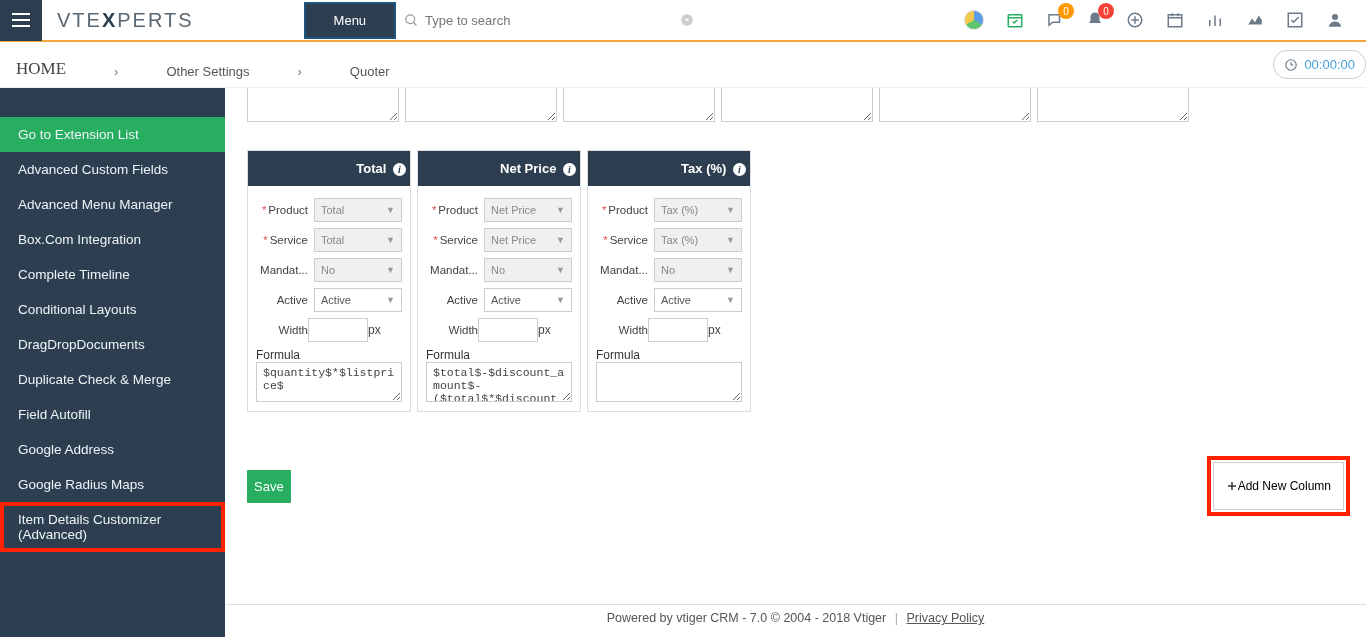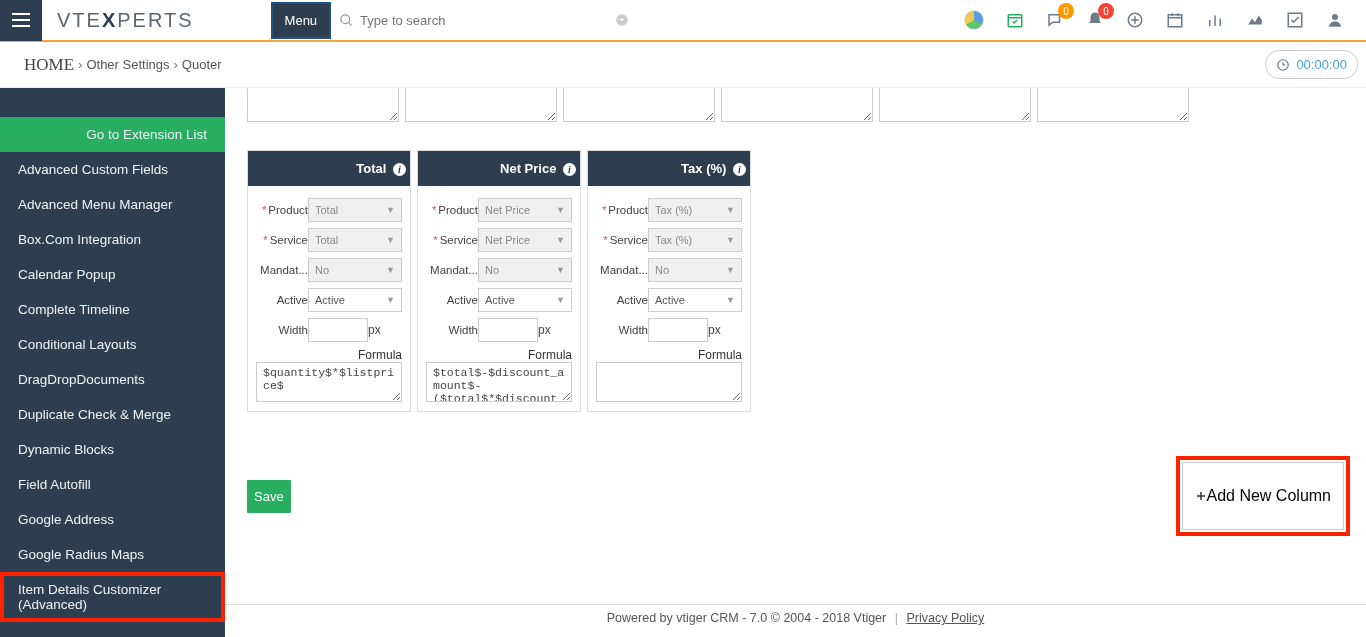--- a/index.html
+++ b/index.html
@@ -7,73 +7,73 @@
 
 
 .topbar { height: 42px; display: flex; align-items: center; border-bottom: 2px solid #f4a63b; }
 .hamburger { width: 42px; height: 42px; background: #2c3e50; display: flex; align-items: center; justify-content: center; }
 .hamburger-icon { width: 18px; height: 2px; background: #fff; position: relative; }
 .hamburger-icon::before, .hamburger-icon::after { content:''; position:absolute; left:0; width:18px; height:2px; background:#fff; }
 .hamburger-icon::before { top:-6px; }
 .hamburger-icon::after { top:6px; }
 .logo { margin-left: 15px; font-size: 20px; font-weight: 500; letter-spacing: 2px; color: #5a6771; }
 .logo b { color: #2c3e50; }
-.menu-btn { margin-left: 77px; background: #2c3e50; color: #fff; padding: 9px 12px; border: 2px solid #1e547e; font-size: 13px; }
+.menu-btn { margin-left: 110px; background: #2c3e50; color: #fff; padding: 9px 28px; border: 2px solid #1e547e; font-size: 13px; }
 .search-wrap { margin-left: 8px; display: flex; align-items: center; color: #999; position: relative; width: 290px; }
 .search-icon-svg { margin-right: 6px; }
 .search-input { border: none; outline: none; font-size: 13px; color: #888; width: 220px; }
 .search-caret { position: absolute; right: 0; color: #bbb; }
 .top-icons { margin-left: auto; display: flex; align-items: center; gap: 22px; padding-right: 22px; }
 .top-icon { color: #6c7a89; position: relative; display: flex; }
 .badge { position: absolute; top:-8px; right:-10px; background:#ff9800; color:#fff; border-radius:50%; width:16px; height:16px; font-size:10px; display:flex; align-items:center; justify-content:center; }
 .badge.red { background:#f44336; }
 .avatar-icon { width:20px; height:20px; border-radius:50%; background: conic-gradient(#5c9be6 0 33%, #5cc56e 33% 66%, #f2c94c 66% 100%); border:1px solid #ddd; }
 
 
-.crumb-row { display:flex; align-items:center; padding: 8px 8px; border-bottom: 1px solid #eee; }
+.crumb-row { display:flex; align-items:flex-end; padding: 8px 0; border-bottom: 1px solid #eee; gap: 44px; }
 .crumb-home { font-family: Georgia, serif; font-size: 17px; color: #444; margin-left: 16px; }
 .crumb-sep { margin: 0 4px; color:#777; }
 .crumb-link { color:#555; font-size:13px; }
 .timer { margin-left:auto; border:1px solid #ccc; padding:6px 10px; display:flex; align-items:center; gap:6px; border-radius:14px; }
 .timer-text { color:#4aa3df; }
 
 
 .body-wrap { display:flex; height: calc(637px - 42px - 39px); }
 .sidebar { width: 225px; background:#2c3e50; color:#fff; overflow:hidden; position:relative; }
 .sidebar-item { padding: 10px 18px; font-size: 13.5px; color:#eef3f7; cursor:pointer; }
 .sidebar-item:first-child { padding-top: 10px; }
-.sidebar-item.green { background:#27ae60;text-align:right; }
+.sidebar-item.green { background:#27ae60; }
 .sidebar-item.highlighted { outline: 4px solid #f20; outline-offset: -4px; }
 .sidebar-top-partial { padding: 6px 18px 8px; font-size:13.5px; color:#eef3f7; }
 
 .main { flex:1; padding: 0 22px; overflow:auto; position:relative; }
 
 .textarea-row { display:flex; gap:6px; margin-top:-6px; margin-bottom: 28px; }
 .fake-textarea { width:152px; height:40px; border:1px solid #ccc; resize:both; overflow:auto; background:#fff; }
 
 .cards-row { display:flex; gap:6px; }
 .card { width:164px; border:1px solid #ddd; }
 .card-head { background:#2c3e50; color:#fff; text-align:right; padding:10px 4px; font-weight:bold; font-size:13px; }
 .card-body { padding:6px 8px; }
-.field-row { display:flex; align-items:center; margin:6px 0; }
+.field-row { display:flex; align-items:center; margin:6px 0; gap:6px; }
 .field-label { width:52px; text-align:right; font-size:11.5px; color:#444; white-space:nowrap; overflow:hidden; text-overflow:ellipsis; }
 .req { color:#d9534f; margin-right:2px; }
 .fake-select { flex:1; border:1px solid #ccc; background:#f0f0f0; color:#888; font-size:11px; padding:5px 6px; display:flex; align-items:center; justify-content:space-between; }
 .fake-select.white { background:#fff; color:#555; }
 .fake-select .caret { color:#999; font-size:9px; }
 .px-row { display:flex; align-items:center; margin:6px 0; }
 .px-row .field-label { width:52px; }
 .px-input { width:60px; border:1px solid #ccc; padding:5px 4px; font-size:11px; }
 .px-unit { font-size:12px; color:#444; }
-.formula-label { text-align:right; font-size:12px; margin-top:4px; color:#333; }
+.formula-label { text-align:left; font-size:12px; margin-top:4px; color:#333; }
 .formula-ta { width:100%; height:40px; border:1px solid #ccc; resize:both; font-size:11.5px; padding:3px 6px; font-family:Liberation Mono, monospace; color:#444; overflow:auto; }
 
 .actions-row { display:flex; align-items:center; margin-top:50px; }
 .save-btn { background:#27ae60; color:#fff; border:none; padding:9px 7px; font-size:13px; cursor:pointer; border-radius:1px; }
-.add-col-btn { margin-left:auto; border:1px solid #ccc; padding:24px 12px; background:#fff; display:flex; align-items:center; font-size:16px; cursor:pointer; outline:4px solid #f20; outline-offset:2px; }
+.add-col-btn { margin-left:auto; border:1px solid #ccc; padding:16px 12px; background:#fff; display:flex; align-items:center; font-size:12px; cursor:pointer; outline:4px solid #f20; outline-offset:2px; }
 
 .footer { position:absolute; bottom:12px; left:225px; right:0; text-align:center; font-size:12.5px; color:#555; }
 .footer a { color:#555; }
 .footer-sep { margin:0 5px; color:#aaa; }
 .footer-line { border-top:1px solid #ddd; margin-bottom:6px; }
 
 .info-icon { display:inline-flex; width:13px; height:13px; border-radius:50%; background:#fff; color:#2c3e50; font-size:10px; align-items:center; justify-content:center; font-weight:bold; margin-left:3px; font-style:italic; font-family:Georgia,serif; }
 
 svg { display:block; }
 </style>
@@ -182,26 +182,24 @@
 
 <div class="body-wrap">
 
   <div class="sidebar">
     <div class="sidebar-top-partial">&nbsp;</div>
     <div id="sidebar-list">
         <div class="sidebar-item green">Go to Extension List</div>
         <div class="sidebar-item">Advanced Custom Fields</div>
         <div class="sidebar-item">Advanced Menu Manager</div>
         <div class="sidebar-item">Box.Com Integration</div>
-        <div class="sidebar-item">Calendar Popup</div>
         <div class="sidebar-item">Complete Timeline</div>
         <div class="sidebar-item">Conditional Layouts</div>
         <div class="sidebar-item">DragDropDocuments</div>
         <div class="sidebar-item">Duplicate Check &amp; Merge</div>
-        <div class="sidebar-item">Dynamic Blocks</div>
         <div class="sidebar-item">Field Autofill</div>
         <div class="sidebar-item">Google Address</div>
         <div class="sidebar-item">Google Radius Maps</div>
         <div class="sidebar-item highlighted">Item Details Customizer (Advanced)</div>
       </div>
   </div>
 
   <div class="main">
     <div class="textarea-row">
       <textarea class="fake-textarea" style=""></textarea>

